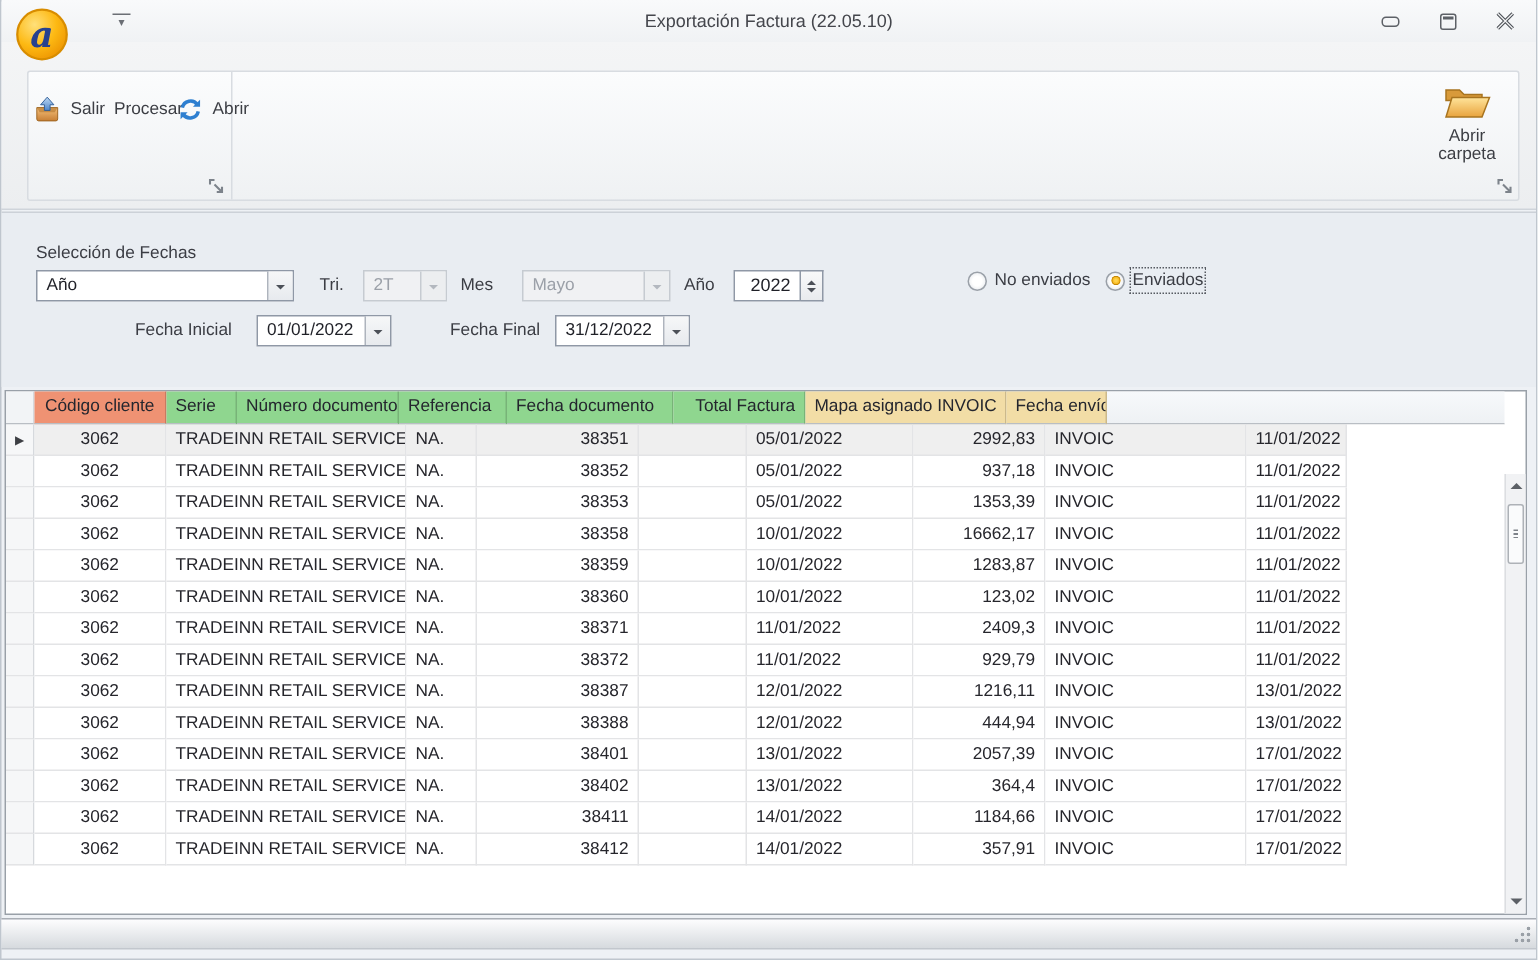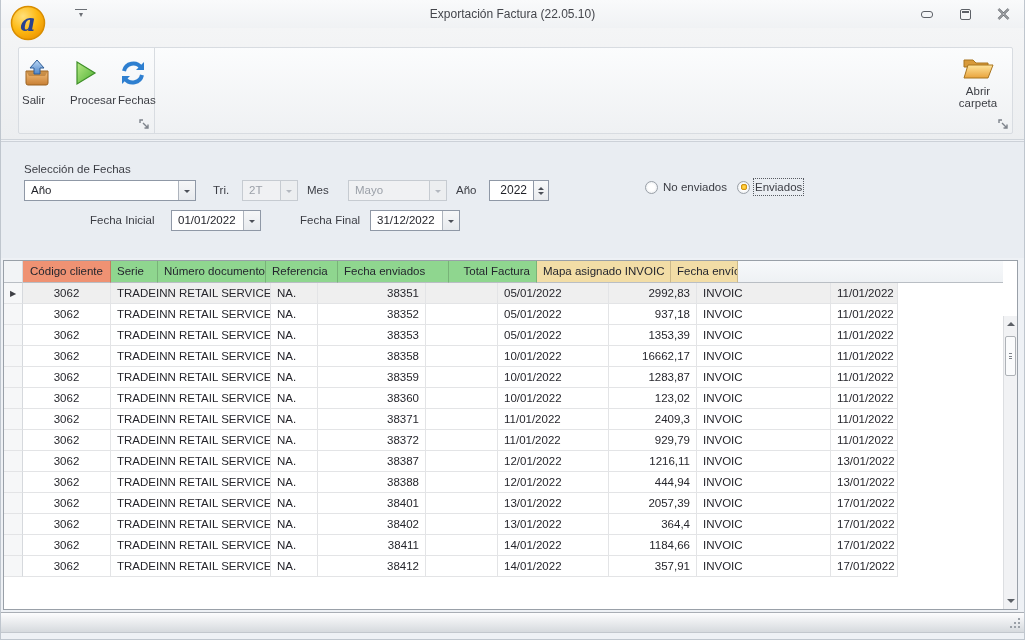--- a/index.html
+++ b/index.html
@@ -24,21 +24,21 @@
   .glyph-max { width:11px; height:11px; border:1.5px solid #5d6167; border-radius:2px; position:relative; }
   .glyph-max::after { content:""; position:absolute; left:1px; right:1px; top:1px; height:2px; background:#5d6167; }
 
   
   .ribbon { position:absolute; left:1px; right:1px; top:28px; height:112px;
     background:linear-gradient(#f4f5f6,#eceef0); border-bottom:1px solid #cfd4da; }
   .band { position:absolute; left:17px; top:19px; width:995px; height:87px;
     border:1px solid #d8dce1; background:linear-gradient(#fbfcfd,#eff1f3); border-radius:2px; }
   .band-sep { position:absolute; left:135px; top:0; bottom:0; width:1px; background:#d8dce1; }
   .rbtns { position:absolute; left:3px; top:4px; display:flex; }
-  .rbtn { width:48px; padding-top:6px; display:flex; flex-direction:column; align-items:flex-start; gap:6px; border-radius:2px; }
+  .rbtn { width:48px; padding-top:6px; display:flex; flex-direction:row; align-items:center; gap:6px; border-radius:2px; }
   .rbtn .lbl { font-size:11.5px; color:#3c3e44; white-space:nowrap; }
   .open-folder { position:absolute; right:8px; top:6px; width:52px; display:flex; flex-direction:column; align-items:center; gap:3px; }
   .open-folder .lbl { font-size:11.5px; color:#3c3e44; text-align:center; line-height:12px; width:50px; }
   .launcher { position:absolute; width:11px; height:11px; }
   .launcher-1 { left:120px; bottom:3px; }
   .launcher-2 { right:3px; bottom:3px; }
 
   
   .filters { position:absolute; left:1px; right:1px; top:141px; height:117px;
     background:#e9edf2; border-top:1px solid #ccd1d8; font-size:11.5px; color:#3b3d44; }
@@ -188,21 +188,21 @@
           </svg>
           <span class="lbl">Procesar</span>
         </div>
         <div class="rbtn">
           <svg width="30" height="30" viewBox="0 0 30 30">
             <path d="M6 13 A 9.5 9.5 0 0 1 23 9.5" fill="none" stroke="#2e7fd0" stroke-width="4"></path>
             <path d="M26 4 v8 h-8 z" fill="#2e7fd0"></path>
             <path d="M24 17 A 9.5 9.5 0 0 1 7 20.5" fill="none" stroke="#2e7fd0" stroke-width="4"></path>
             <path d="M4 26 v-8 h8 z" fill="#2e7fd0"></path>
           </svg>
-          <span class="lbl">Fechas</span>
+          <span class="lbl">Abrir</span>
         </div>
       </div>
 
       <div class="open-folder">
         <svg width="32" height="28" viewBox="0 0 32 28">
           <defs>
               <linearGradient id="fo" x1="0" y1="0" x2="0" y2="1">
             <stop offset="0" stop-color="#ffe49a"></stop>
                 <stop offset="100%" stop-color="#e8a33d"></stop>
               </linearGradient>
@@ -275,21 +275,21 @@
     </div>
   </div>
 
   <div class="grid">
     <div class="hdr-row">
         <div class="hcell hind"></div>
         <div class="hcell g-orange c-codigo">Código cliente</div>
         <div class="hcell g-green c-serie">Serie</div>
         <div class="hcell g-green c-numero">Número documento</div>
         <div class="hcell g-green c-referencia">Referencia</div>
-        <div class="hcell g-green c-fechadoc">Fecha enviados</div>
+        <div class="hcell g-green c-fechadoc">Fecha documento</div>
         <div class="hcell g-green c-total">Total Factura</div>
         <div class="hcell g-tan c-mapa">Mapa asignado INVOIC</div>
         <div class="hcell g-tan c-envio">Fecha envío</div>
         <div class="hcell hfiller"></div>
       </div>
     <div>
         <div class="row focused">
           <div class="cell ind">▶</div>
           <div class="cell c-codigo">3062</div>
           <div class="cell c-nombre">TRADEINN RETAIL SERVICES SL</div>

